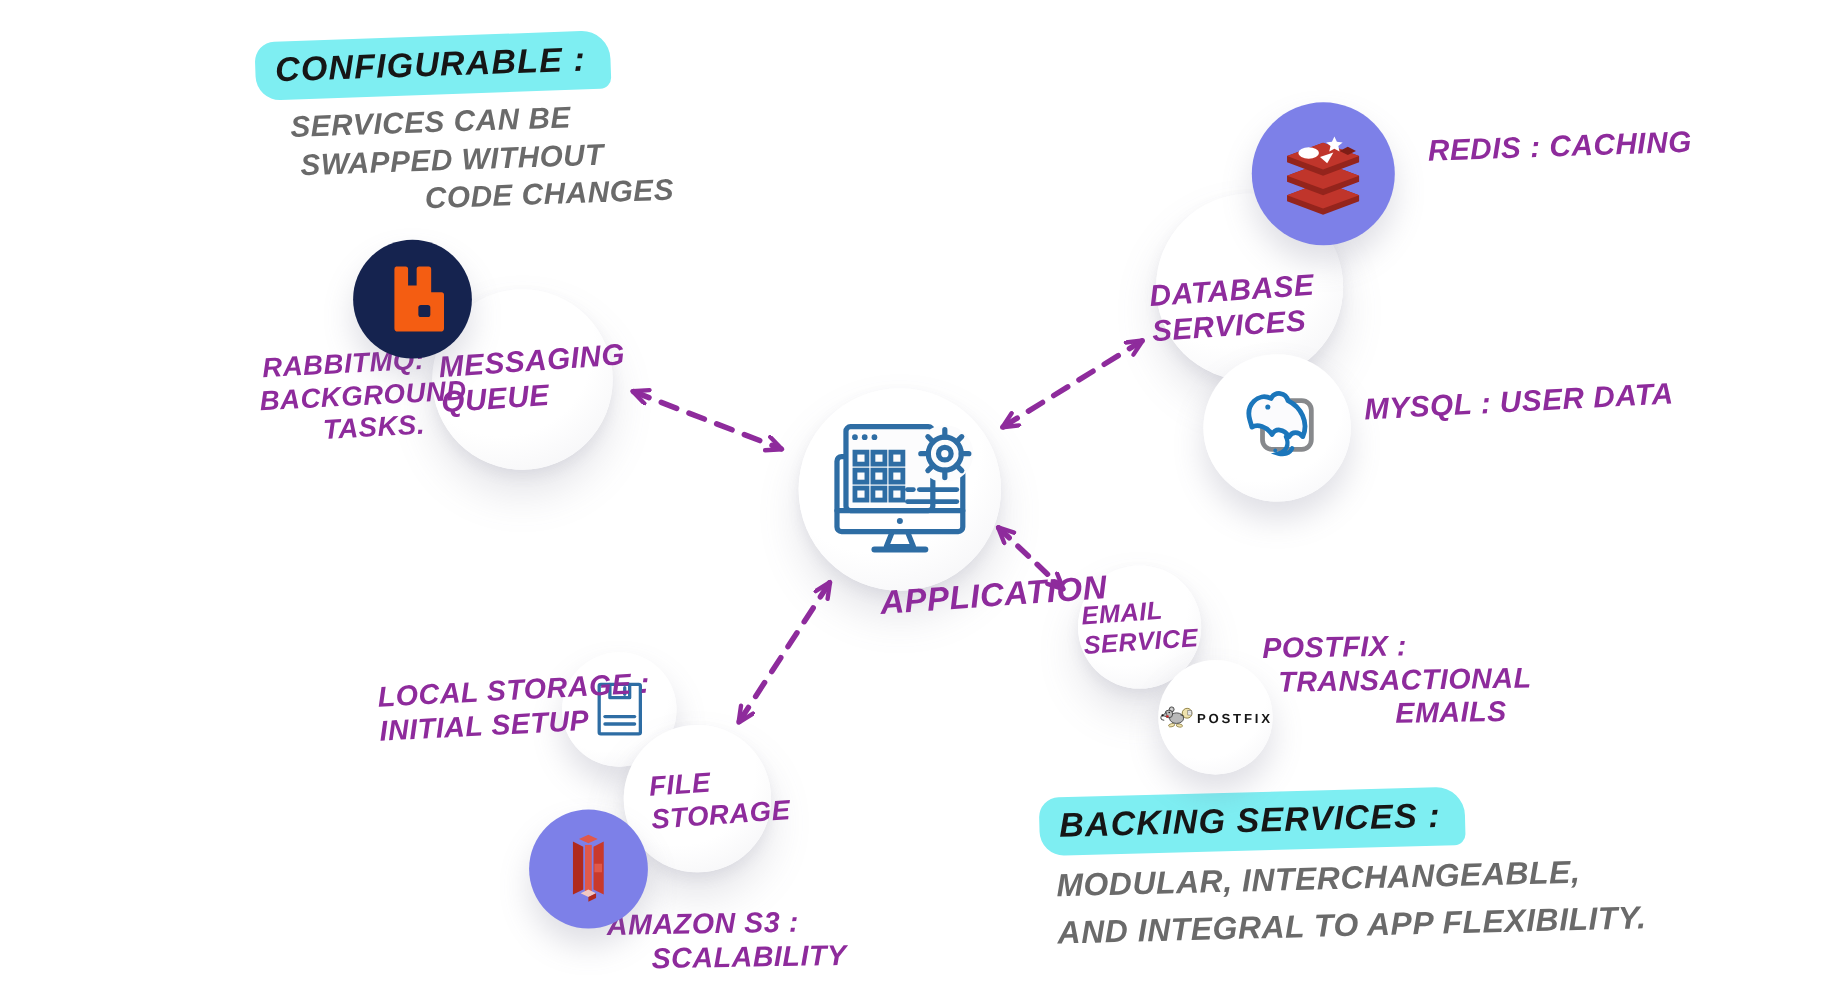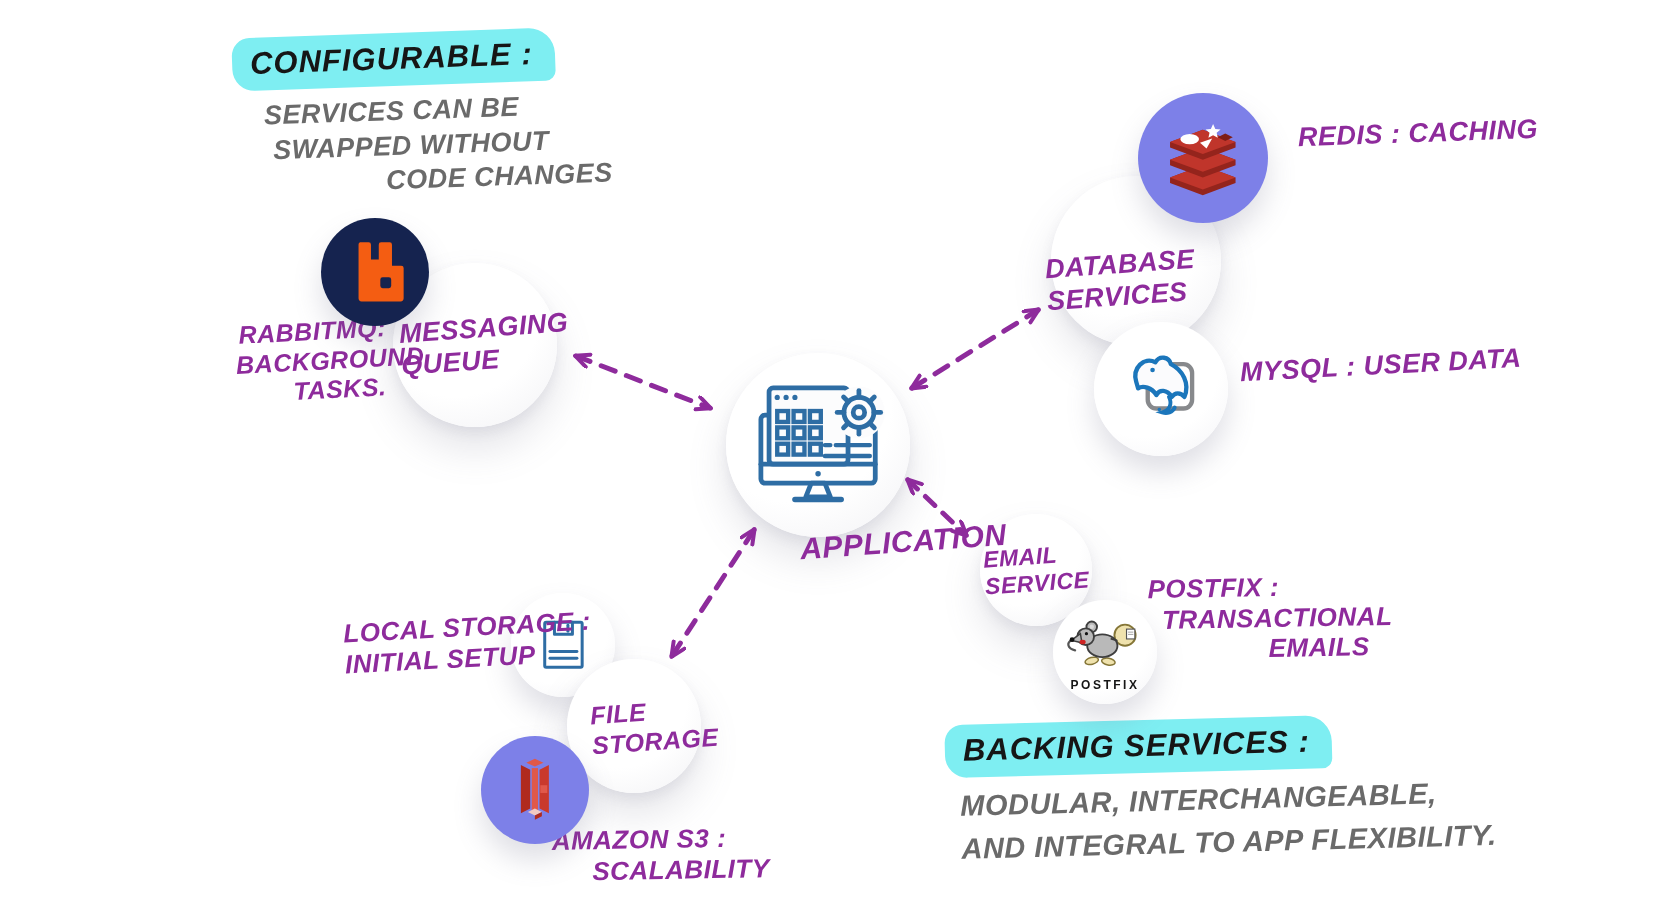--- a/index.html
+++ b/index.html
@@ -182,21 +182,21 @@
     </svg>
   </div>
   <div class="side-label hand" style="left:1240px;top:350px;font-size:27px;transform:rotate(-3deg);">MYSQL : USER DATA</div>
 
   <div class="circle" style="left:980px;top:514px;width:112px;height:112px;">
     <div class="hand node-label" style="font-size:23px;transform:rotate(-4deg);">
       <div>EMAIL</div>
       <div>SERVICE</div>
     </div>
   </div>
-  <div class="badge white" style="left:1053px;top:600px;width:104px;height:104px;z-index:7;flex-direction:column;">
+  <div class="badge white" style="left:1053px;top:600px;width:104px;height:104px;z-index:7;flex-direction:row;">
     <svg viewBox="0 0 110 80" style="width:80%;height:62%;">
       <path d="M16,48 C6,46 4,38 12,34" stroke="#555" stroke-width="3" fill="none" stroke-linecap="round"></path>
       <ellipse cx="38" cy="62" rx="9" ry="4.5" fill="#efe2ad" stroke="#857637" stroke-width="2" transform="rotate(-14 38 62)"></ellipse>
       <ellipse cx="60" cy="63" rx="9" ry="4.5" fill="#efe2ad" stroke="#857637" stroke-width="2" transform="rotate(10 60 63)"></ellipse>
       <circle cx="82" cy="28" r="14" fill="#efe2ad" stroke="#857637" stroke-width="2.5"></circle>
       <rect x="84" y="20" width="11" height="13" fill="#ffffff" stroke="#555" stroke-width="1.5"></rect>
       <line x1="86" y1="24" x2="93" y2="24" stroke="#888" stroke-width="1"></line>
       <line x1="86" y1="27" x2="93" y2="27" stroke="#888" stroke-width="1"></line>
       <ellipse cx="52" cy="42" rx="20" ry="15" fill="#b9b9b9" stroke="#3e3e3e" stroke-width="2.5"></ellipse>
       <circle cx="38" cy="17" r="7" fill="#b9b9b9" stroke="#3e3e3e" stroke-width="2.5"></circle>

